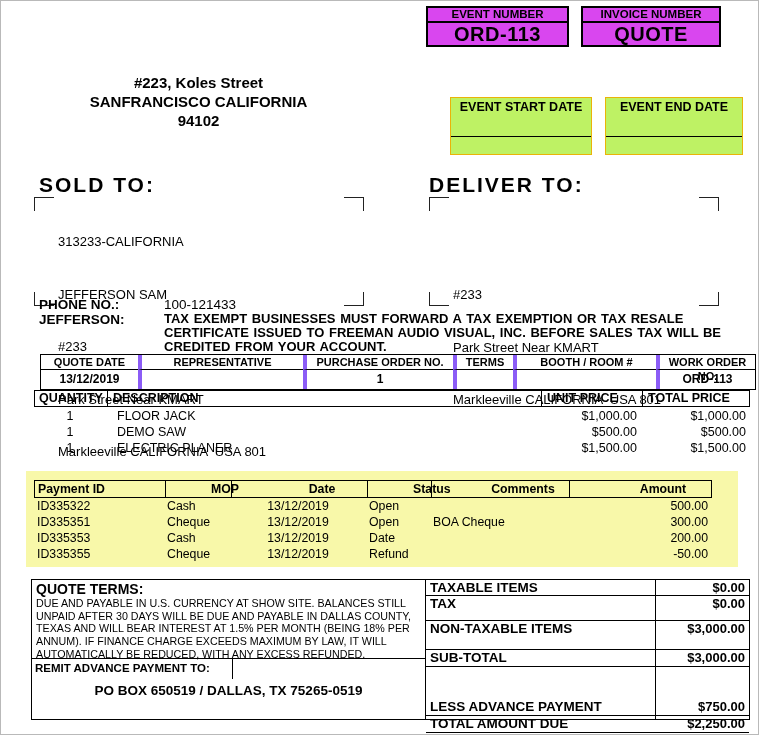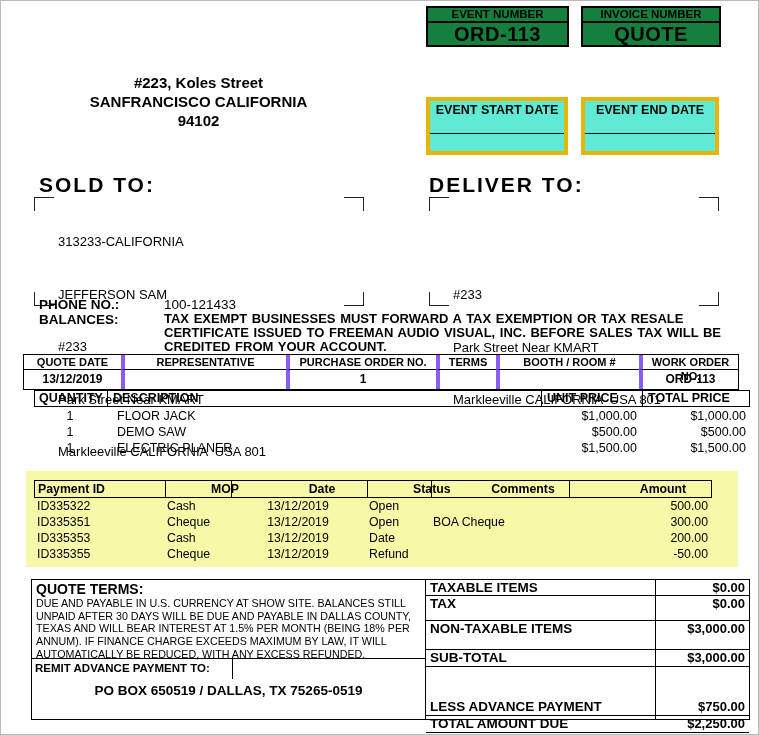--- a/index.html
+++ b/index.html
@@ -4,41 +4,41 @@
 <style>
   * { margin:0; padding:0; box-sizing:border-box; }
   html,body { background:#fff; }
   .page {
     position:relative; width:759px; height:735px;
     background:#ffffff; border:1px solid #b9b9b9;
     font-family:"Liberation Sans", sans-serif; color:#000;
     overflow:hidden;
   }
   
-  .num-box { position:absolute; border:2px solid #000; background:#15803d; }
+  .num-box { position:absolute; border:2px solid #000; background:#d946ef; }
   .num-box .lbl { height:15px; border-bottom:2px solid #000; font:bold 11.5px/13px "Liberation Sans",sans-serif; text-align:center; }
   .num-box .val { height:22px; display:flex; align-items:center; justify-content:center; font:bold 20px "Liberation Sans",sans-serif; letter-spacing:.5px; }
-  .date-box { position:absolute; border:4px solid #eab308; background:#5eead4; }
+  .date-box { position:absolute; border:1px solid #eab308; background:#bef264;margin-left:24px; }
   .date-box .lbl { padding-top:2px; font:bold 12.5px/15px "Liberation Sans",sans-serif; text-align:center; }
   .date-box .empty-row { position:absolute; left:0; right:0; bottom:0; height:18px; border-top:1px solid #000; }
   
   .company-address { position:absolute; left:50px; top:72px; width:295px; text-align:center; font:bold 15px/19px "Liberation Sans",sans-serif; }
   .section-heading { position:absolute; font:bold 21px "Liberation Sans",sans-serif; letter-spacing:2px; }
   .addr { position:absolute; font:13px/17.5px "Liberation Sans",sans-serif; white-space:pre; }
   .bracket { position:absolute; }
   .corner { position:absolute; width:20px; height:14px; border:0 solid #222; }
   .c-tl { left:0; top:0; border-left-width:1px; border-top-width:1px; }
   .c-tr { right:0; top:0; border-right-width:1px; border-top-width:1px; }
   .c-bl { left:0; bottom:0; border-left-width:1px; border-bottom-width:1px; }
   .c-br { right:0; bottom:0; border-right-width:1px; border-bottom-width:1px; }
   .field-label { position:absolute; font:bold 13.5px "Liberation Sans",sans-serif;text-align:right; }
   .field-value { position:absolute; font:13.5px "Liberation Sans",sans-serif; }
   .important-text { position:absolute; left:163px; top:311px; width:600px; font:bold 13px/13.9px "Liberation Sans",sans-serif; word-spacing:1px; }
   
-  .order-table { position:absolute; left:22px; top:353px; width:716px; height:36px; border:1px solid #000; display:grid; grid-template-columns:97px 165px 150px 60px 143px 1fr; grid-template-rows:15px 1fr; }
+  .order-table { position:absolute; left:39px; top:353px; width:716px; height:36px; border:1px solid #000; display:grid; grid-template-columns:97px 165px 150px 60px 143px 1fr; grid-template-rows:15px 1fr; }
   .order-table .h { font:bold 11px/14px "Liberation Sans",sans-serif; text-align:center; border-bottom:1px solid #000; }
   .order-table .v { font:bold 12px/18px "Liberation Sans",sans-serif; text-align:center; }
   .order-table .h + .h, .order-table .v + .v { border-left:4px solid #8b5cf6; }
   
   .qty-header { position:absolute; left:33px; top:389px; width:716px; height:17px; border:1px solid #000; display:grid; grid-template-columns:72px 434px 101px 1fr; }
   .qty-header div { font:bold 12.5px/15px "Liberation Sans",sans-serif; padding-left:5px; }
   .qty-header div:first-child { text-align:center; padding-left:0; }
   .qty-header div + div { border-left:1px solid #000; }
   .item-rows { position:absolute; left:33px; top:407px; width:716px; }
   .item-row { display:grid; grid-template-columns:72px 434px 101px 1fr; height:16px; font:12.5px/16px "Liberation Sans",sans-serif; }
@@ -123,21 +123,21 @@
     <div class="corner c-br"></div>
   </div>
   <div class="addr" style="left:452px; top:250px;">
     <div>#233</div>
     <div>Park Street Near KMART</div>
     <div>Markleeville CALIFORNIA  USA 801</div>
   </div>
 
   <div class="field-label" style="left:38px; top:296px;">PHONE NO.:</div>
   <div class="field-value" style="left:163px; top:296px;">100-121433</div>
-  <div class="field-label" style="left:38px; top:311px;">BALANCES:</div>
+  <div class="field-label" style="left:38px; top:311px;">JEFFERSON:</div>
   <div class="important-text">TAX EXEMPT BUSINESSES MUST FORWARD A TAX EXEMPTION OR TAX RESALE CERTIFICATE ISSUED TO FREEMAN AUDIO VISUAL, INC. BEFORE SALES TAX WILL BE CREDITED FROM YOUR ACCOUNT.</div>
 
   <div class="order-table">
     <div class="h">QUOTE DATE</div>
     <div class="h">REPRESENTATIVE</div>
     <div class="h">PURCHASE ORDER NO.</div>
     <div class="h">TERMS</div>
     <div class="h">BOOTH / ROOM #</div>
     <div class="h">WORK ORDER NO.</div>
     <div class="v">13/12/2019</div>

